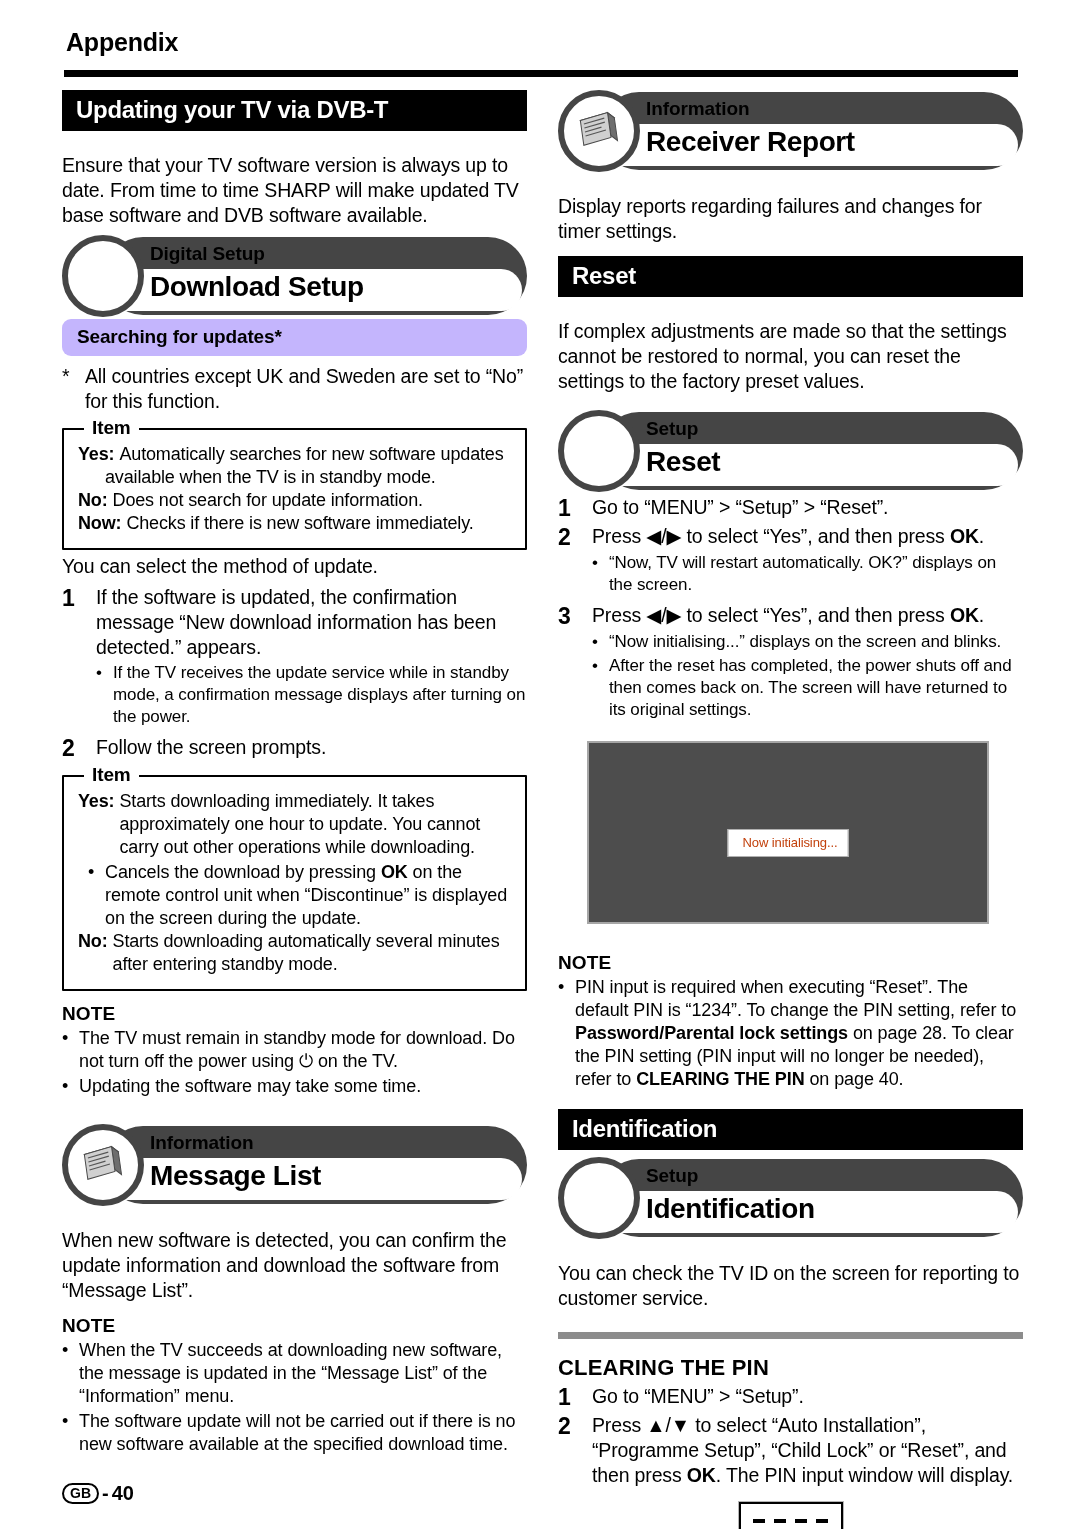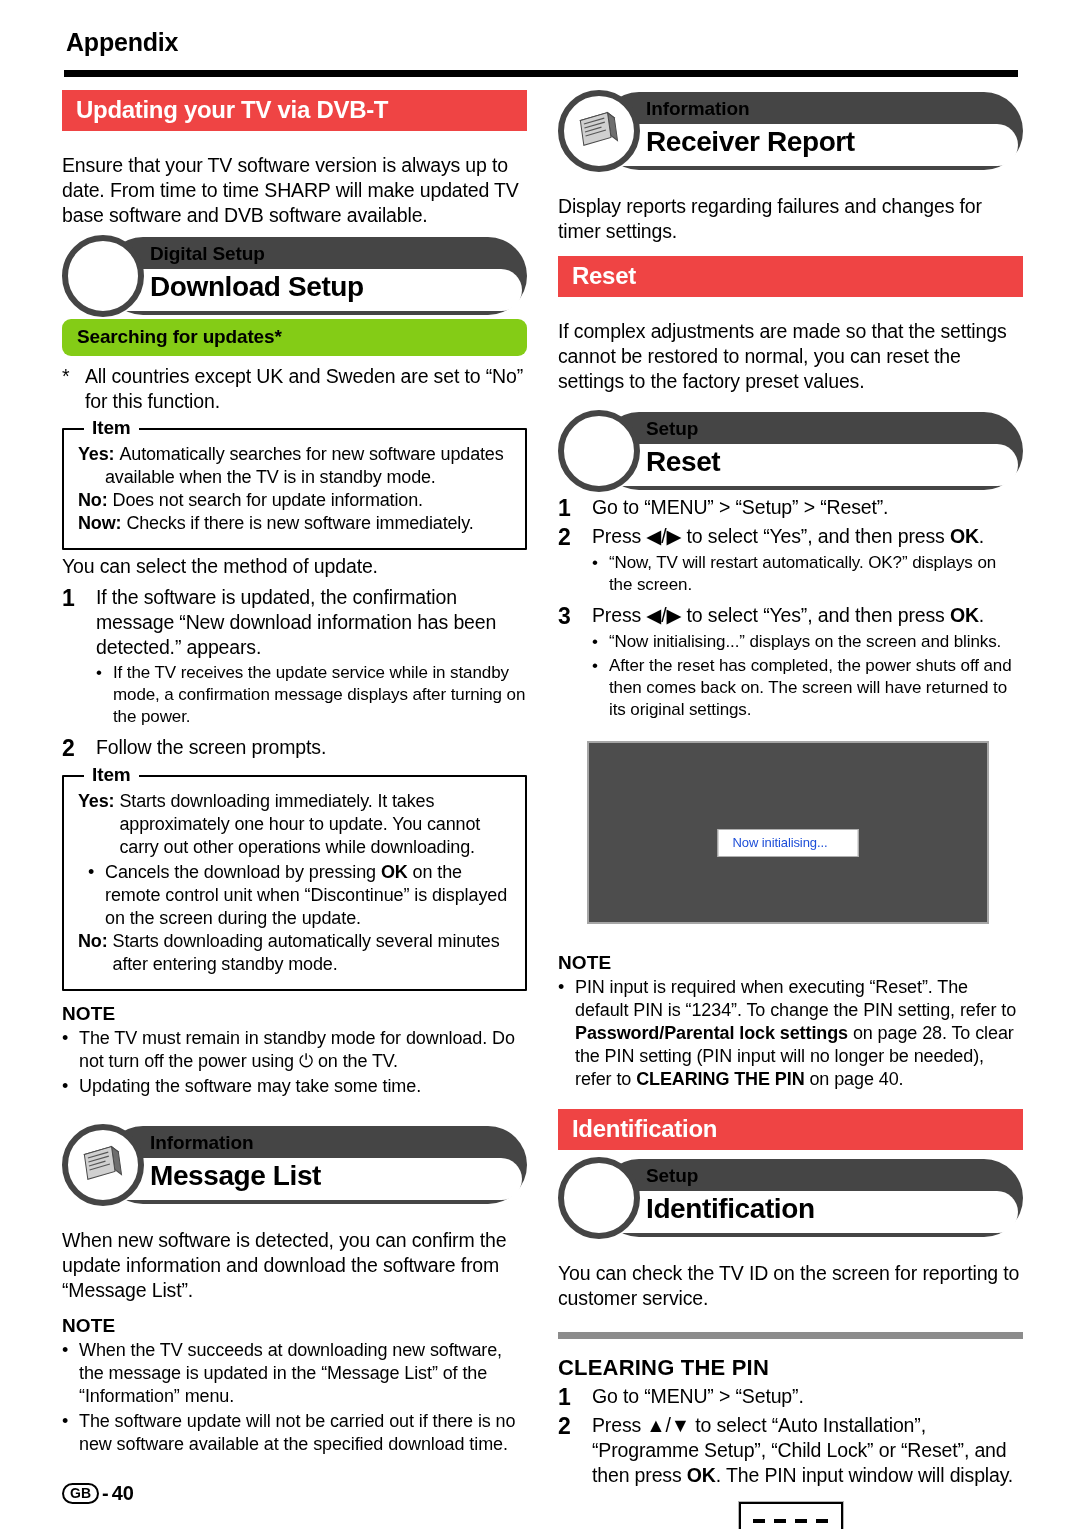--- a/index.html
+++ b/index.html
@@ -48,32 +48,32 @@
   }
   .col-right {
     position: absolute;
     left: 558px;
     top: 90px;
     width: 465px;
   }
 
   
   .sec-black {
-    background: #ef4444;
+    background: #000000;
     color: #fff;
     font-size: 24px;
     font-weight: bold;
     padding: 7px 0 8px 14px;
     line-height: 1.08;
     letter-spacing: -0.3px;
   }
 
   
   .sub-gray {
-    background: #84cc16;
+    background: #c4b5fd;
     color: #000;
     font-size: 19px;
     font-weight: bold;
     border-radius: 9px;
     padding: 8px 0 8px 15px;
     line-height: 1.1;
     letter-spacing: -0.15px;
   }
 
   
@@ -242,23 +242,23 @@
     border: 2px solid #a6a6a6;
     margin: 20px 0 0 29px;
   }
   .tvshot .dialog {
     position: absolute;
     left: 50%;
     top: 56%;
     transform: translate(-50%,-50%);
     background: #fff;
     border: 1.5px solid #b0b0b0;
-    color: #1d4ed8;
+    color: #c2410c;
     font-size: 13px;
-    padding: 5px 30px 6px 14px;
+    padding: 5px 10px 6px 14px;
     white-space: nowrap;
     letter-spacing: -0.1px;
   }
 
   
   .gray-rule {
     height: 7px;
     background: #8c8c8c;
     margin: 21px 0 0 0;
   }

